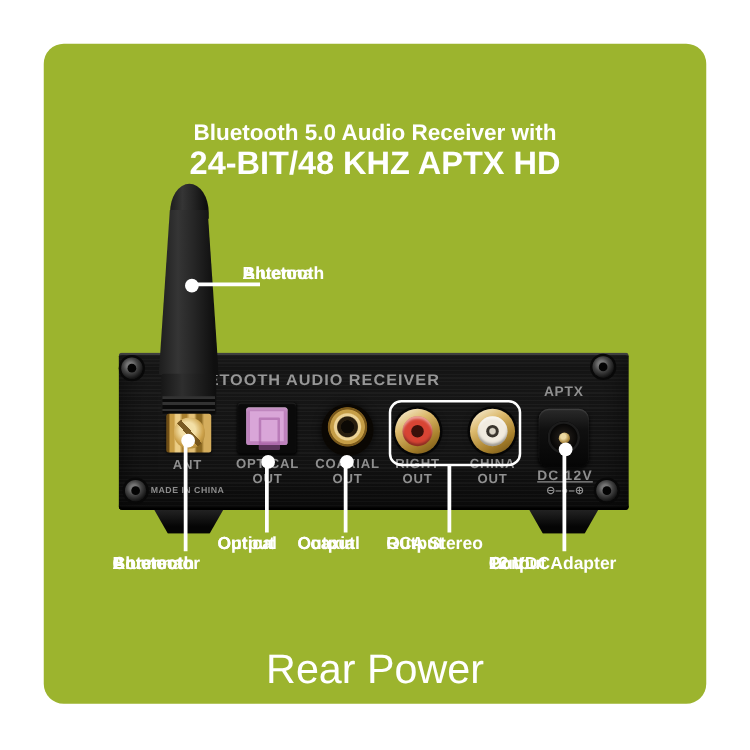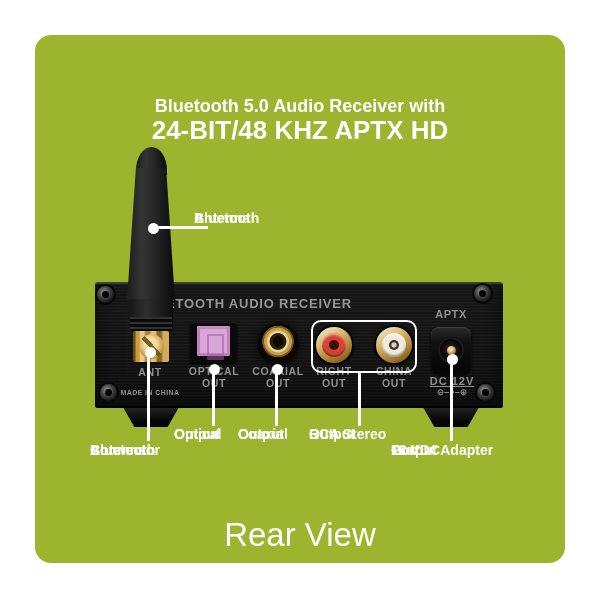--- a/index.html
+++ b/index.html
@@ -231,14 +231,14 @@
   <div id="co-rca" class="callout">
     <div>RCA Stereo</div>
     <div>Output</div>
   </div>
   <div id="co-power" class="callout">
     <div>12 VDC</div>
     <div>Output Adapter</div>
     <div>Port</div>
   </div>
 
-  <div id="rearview" class="wtxt">Rear View</div>
+  <div id="rearview" class="wtxt">Rear Power</div>
 </div>
 
 </body></html>

